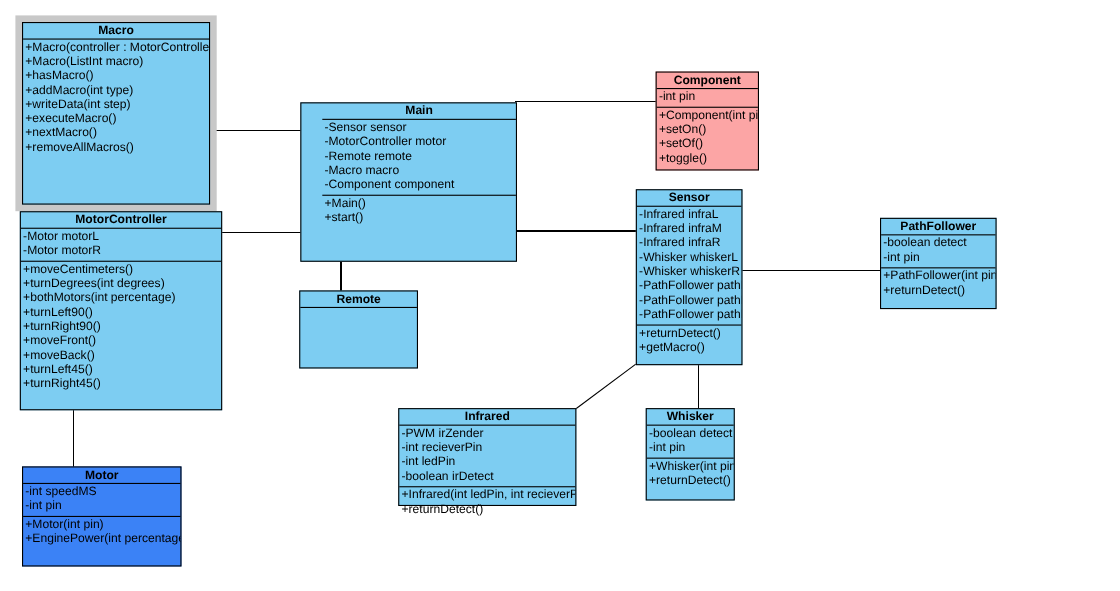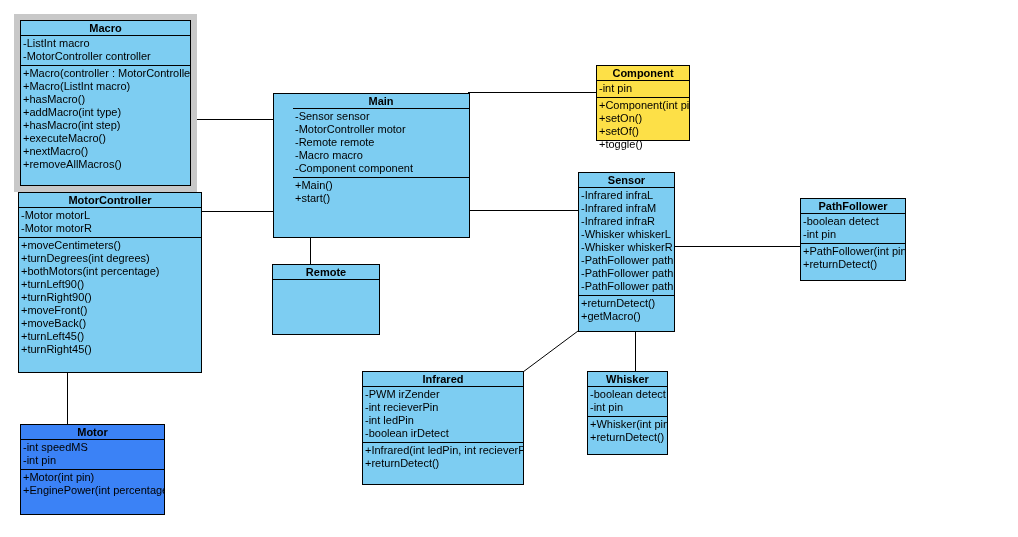--- a/index.html
+++ b/index.html
@@ -64,30 +64,26 @@
       <line x1="67" y1="371" x2="67" y2="426" shape-rendering="crispEdges" stroke="#000000"></line>
       <line x1="310" y1="236" x2="310" y2="266" shape-rendering="crispEdges" stroke="#000000"></line>
       <line x1="468" y1="92" x2="598" y2="92" shape-rendering="crispEdges" stroke="#000000"></line>
       <line x1="468" y1="210" x2="580" y2="210" shape-rendering="crispEdges" stroke="#000000"></line>
       <line x1="673" y1="246" x2="802" y2="246" shape-rendering="crispEdges" stroke="#000000"></line>
       <line x1="578" y1="331" x2="523" y2="372" stroke="#000000"></line>
       <line x1="635" y1="330" x2="635" y2="373" shape-rendering="crispEdges" stroke="#000000"></line>
     </svg>
 <div class="uml-class selected" style="left: 20px; top: 20px; width: 171px; height: 166px; background: rgb(125, 205, 242);">
       <div class="uml-title">Macro</div>
-      <div class="uml-section with-sep">
-        <div class="uml-row">-ListInt macro</div>
-        <div class="uml-row">-MotorController controller</div>
-      </div>
       <div class="uml-section">
         <div class="uml-row">+Macro(controller : MotorController)</div>
         <div class="uml-row">+Macro(ListInt macro)</div>
         <div class="uml-row">+hasMacro()</div>
         <div class="uml-row">+addMacro(int type)</div>
-        <div class="uml-row">+hasMacro(int step)</div>
+        <div class="uml-row">+writeData(int step)</div>
         <div class="uml-row">+executeMacro()</div>
         <div class="uml-row">+nextMacro()</div>
         <div class="uml-row">+removeAllMacros()</div>
       </div>
     </div>
     <div class="uml-class" style="left: 18px; top: 192px; width: 184px; height: 181px; background: rgb(125, 205, 242);">
       <div class="uml-title">MotorController</div>
       <div class="uml-section with-sep">
         <div class="uml-row">-Motor motorL</div>
         <div class="uml-row">-Motor motorR</div>
@@ -125,21 +121,21 @@
         <div class="uml-row">-Component component</div>
       </div>
       <div class="uml-section">
         <div class="uml-row underlined">+Main()</div>
         <div class="uml-row">+start()</div>
       </div>
     </div>
     <div class="uml-class" style="left: 272px; top: 264px; width: 108px; height: 71px; background: rgb(125, 205, 242);">
       <div class="uml-title">Remote</div>
     </div>
-    <div class="uml-class" style="left: 596px; top: 65px; width: 94px; height: 76px; background: #fde047;">
+    <div class="uml-class" style="left: 596px; top: 65px; width: 94px; height: 90px; background: #fca5a5;">
       <div class="uml-title">Component</div>
       <div class="uml-section with-sep">
         <div class="uml-row">-int pin</div>
       </div>
       <div class="uml-section">
         <div class="uml-row">+Component(int pin)</div>
         <div class="uml-row">+setOn()</div>
         <div class="uml-row">+setOf()</div>
         <div class="uml-row">+toggle()</div>
       </div>
@@ -165,21 +161,21 @@
       <div class="uml-title">PathFollower</div>
       <div class="uml-section with-sep">
         <div class="uml-row">-boolean detect</div>
         <div class="uml-row">-int pin</div>
       </div>
       <div class="uml-section">
         <div class="uml-row">+PathFollower(int pin)</div>
         <div class="uml-row">+returnDetect()</div>
       </div>
     </div>
-    <div class="uml-class" style="left: 362px; top: 371px; width: 162px; height: 114px; background: rgb(125, 205, 242);">
+    <div class="uml-class" style="left: 362px; top: 371px; width: 162px; height: 89px; background: rgb(125, 205, 242);">
       <div class="uml-title">Infrared</div>
       <div class="uml-section with-sep">
         <div class="uml-row">-PWM irZender</div>
         <div class="uml-row">-int recieverPin</div>
         <div class="uml-row">-int ledPin</div>
         <div class="uml-row">-boolean irDetect</div>
       </div>
       <div class="uml-section">
         <div class="uml-row">+Infrared(int ledPin, int recieverPin)</div>
         <div class="uml-row">+returnDetect()</div>

